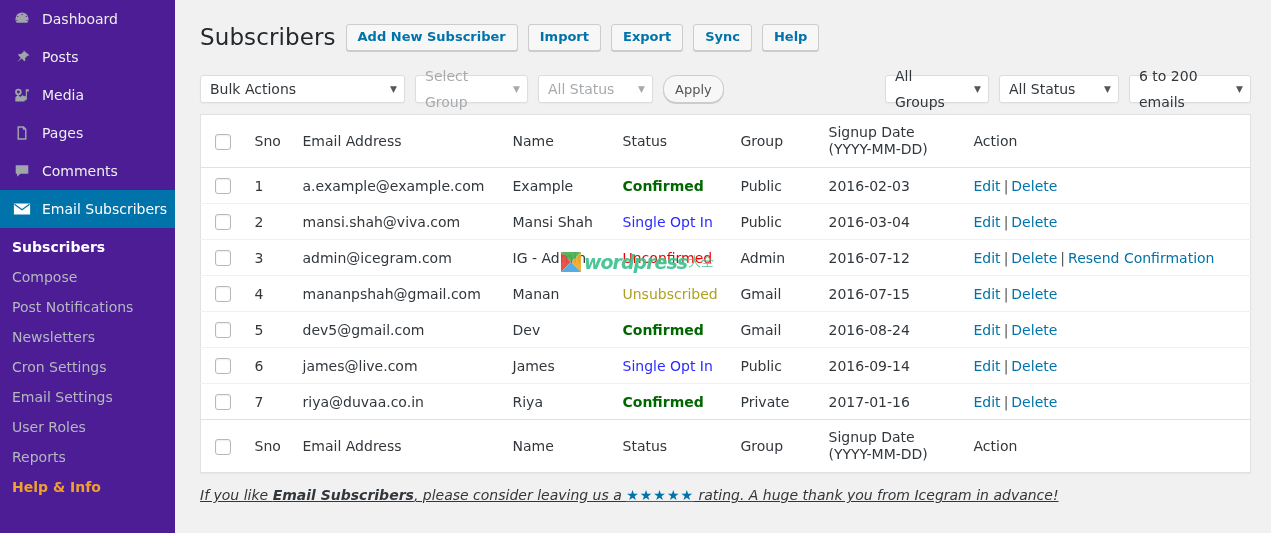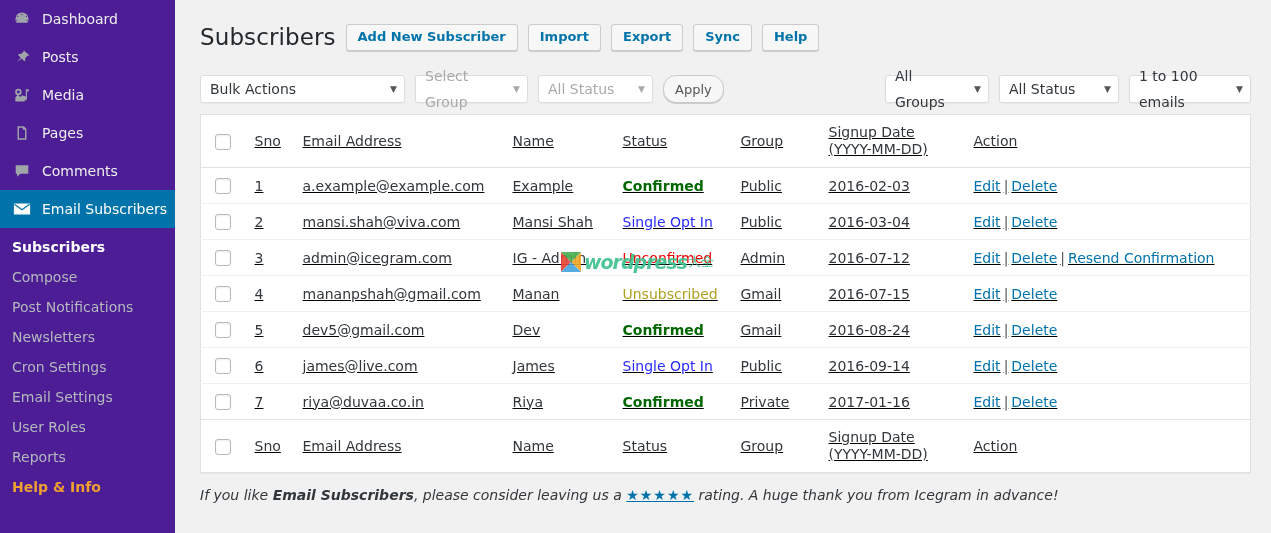--- a/index.html
+++ b/index.html
@@ -131,21 +131,20 @@
   
   .wp-list-table {
     width:1051px;
     margin-top:10px;
     border:1px solid #e1e1e1;
     background:#fff;
     border-collapse:collapse;
     box-shadow:0 1px 1px rgba(0,0,0,.04);
     font-size:14px;
     table-layout:fixed;
-    text-decoration:underline;
   }
   .wp-list-table th, .wp-list-table td {
     text-align:left;
     padding:9px 10px;
     color:#32373c;
     font-weight:normal;
     vertical-align:middle;
     font-family:"DejaVu Sans", sans-serif;
   }
   .wp-list-table thead th, .wp-list-table tfoot td {
@@ -183,20 +182,21 @@
   .sep { color:#555; margin:0 3px; }
 
   
   .es-note {
     width:1051px;
     margin-top:14px;
     font-size:14px;
     font-style:italic;
     color:#32373c;
     font-family:"DejaVu Sans", sans-serif;
+    text-decoration:underline;
   }
   .es-note b { font-weight:bold; }
   .stars { color:#0073aa; text-decoration:underline; letter-spacing:1px; font-style:normal;}
 
   
   .watermark {
     position:absolute;
     left:560px; top:249px;
     width:160px; height:26px;
     pointer-events:none;
@@ -316,21 +316,21 @@
     <div class="tablenav-right">
       <div class="sel sel-allgroups">
         <span>All Groups</span>
         <span class="caret">▼</span>
       </div>
       <div class="sel sel-allstatus2">
         <span>All Status</span>
         <span class="caret">▼</span>
       </div>
       <div class="sel sel-emails">
-        <span>1 to 100 emails</span>
+        <span>6 to 200 emails</span>
         <span class="caret">▼</span>
       </div>
     </div>
   </div>
 
   <table class="wp-list-table">
     <thead>
       <tr>
         <th class="col-cb">
           <span class="cbx"></span>

